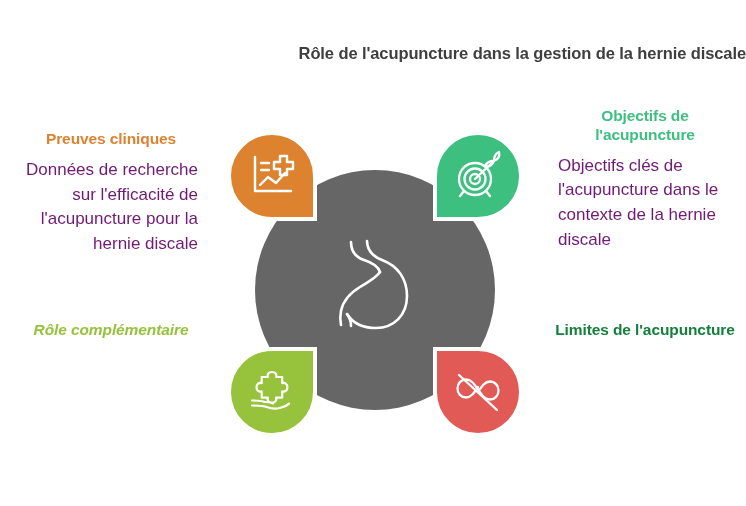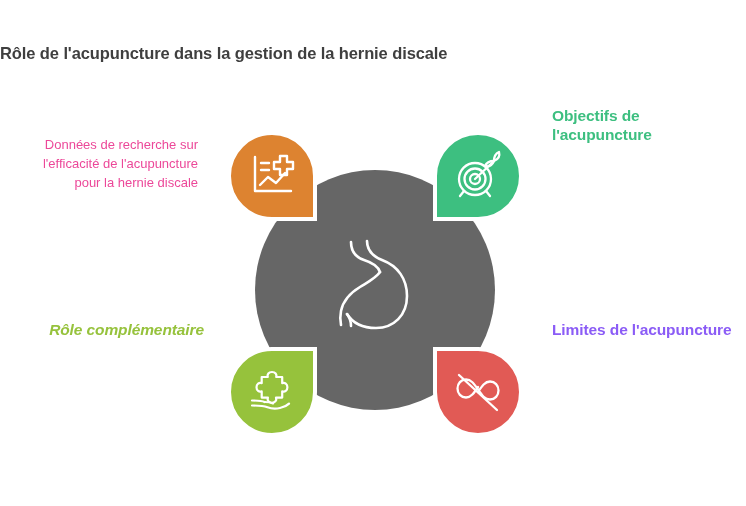--- a/index.html
+++ b/index.html
@@ -13,21 +13,21 @@
     font-family: "Liberation Sans", sans-serif;
     overflow: hidden;
     position: relative;
   }
 
   #page-title {
     position: absolute;
     top: 44px;
     left: 0;
     width: 746px;
-    text-align: left;
+    text-align: right;
     font-size: 16.5px;
     font-weight: bold;
     color: #3f3f3f;
     letter-spacing: -0.1px;
   }
 
   
   .hub {
     position: absolute;
     left: 255px;
@@ -66,26 +66,27 @@
   .badge.br { left: 433px; top: 347px; border-radius: 0 50% 50% 50%; }
 
   
   .block { position: absolute; width: 186px; }
   .block h2 {
     margin: 0 0 9px 0;
     font-size: 15.5px;
     font-weight: bold;
     line-height: 1.22;
     letter-spacing: -0.1px;
+    text-align: center;
   }
   .block p {
     margin: 6px;
-    font-size: 13px;
+    font-size: 17px;
     line-height: 1.45;
-    color: #ec4899;
+    color: #701a75;
   }
 
   .block.left  { text-align: right; left: 18px; }
   .block.right { text-align: left;  left: 552px; }
 
   #block-proof     { top: 130px; }
   #block-objective { top: 107px; }
   #block-role      { top: 321px; font-style: italic; }
   #block-limits    { top: 321px; }
 </style>
@@ -145,26 +146,28 @@
   <svg width="52" height="52" viewBox="0 0 52 52" fill="none" stroke="#ffffff" stroke-width="2.3" stroke-linecap="round" stroke-linejoin="round">
     <path d="M26 26 C30 20, 33 15.5, 38 15.5 C43 15.5, 46.5 19.5, 46.5 24.5
              C46.5 29.5, 43 33.5, 38 33.5 C33 33.5, 30 29.5, 26 23.5
              C22 17.5, 19 13.5, 14 13.5 C9 13.5, 5.5 17.5, 5.5 22.5
              C5.5 27.5, 9 31.5, 14 31.5 C19 31.5, 22 27, 26 21"></path>
     <line x1="7" y1="9" x2="45" y2="44"></line>
   </svg>
 </div>
 
 <div class="block left" id="block-proof">
+  <h2 style="color:#DD8330">Preuves cliniques</h2>
   <p>Données de recherche sur l'efficacité de l'acupuncture pour la hernie discale</p>
 </div>
 
 <div class="block right" id="block-objective">
   <h2 style="color:#3DBF80">Objectifs de l'acupuncture</h2>
+  <p>Objectifs clés de l'acupuncture dans le contexte de la hernie discale</p>
 </div>
 
 <div class="block left" id="block-role">
   <h2 style="color:#96C23C">Rôle complémentaire</h2>
 </div>
 
 <div class="block right" id="block-limits">
-  <h2 style="color:#8b5cf6">Limites de l'acupuncture</h2>
+  <h2 style="color:#15803d">Limites de l'acupuncture</h2>
 </div>
 
 </body></html>

